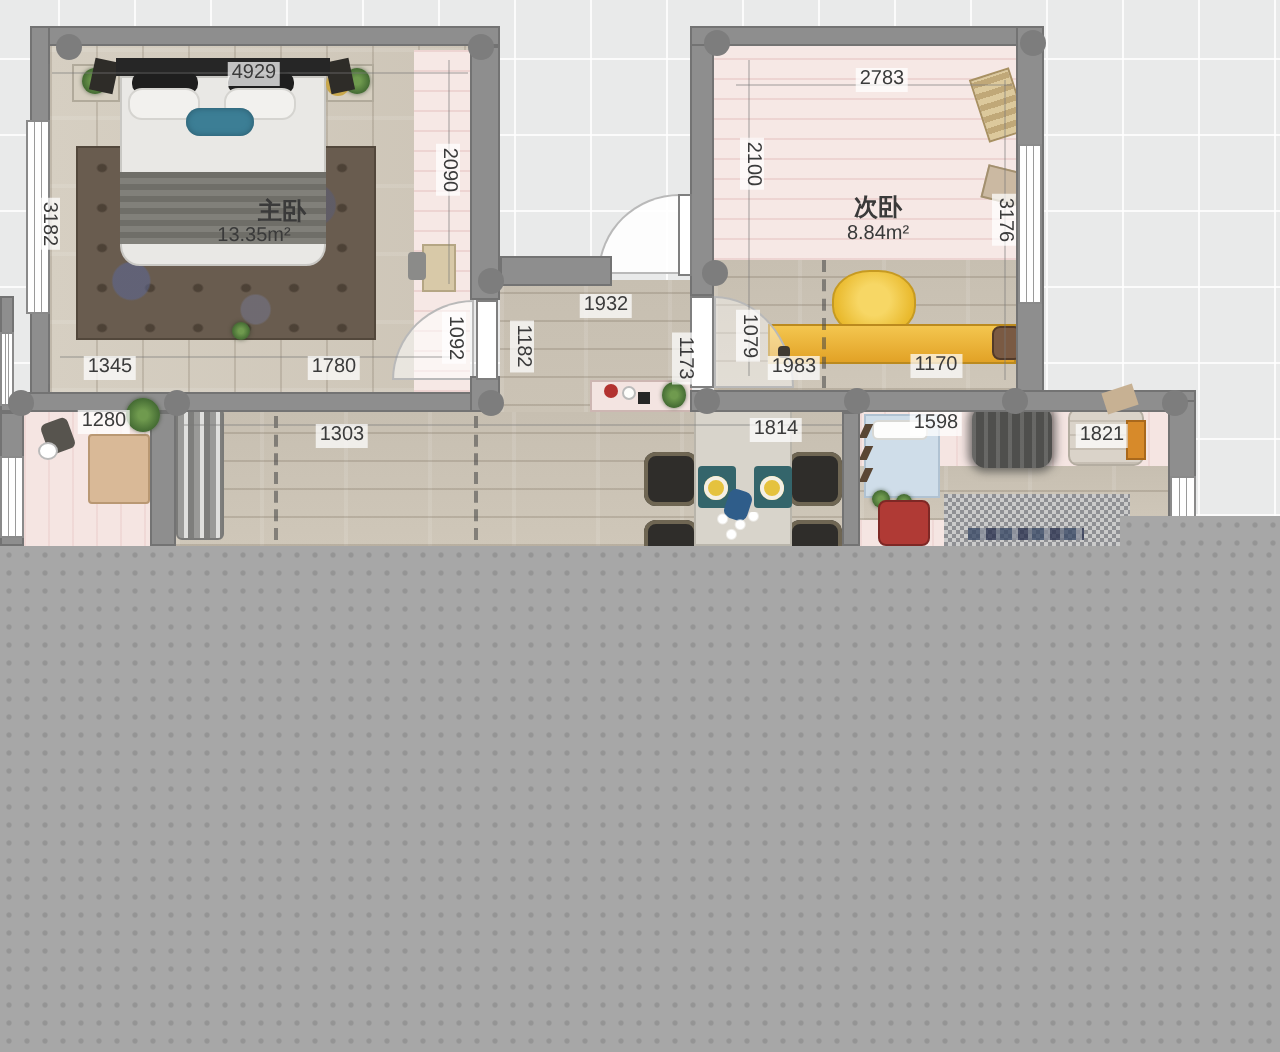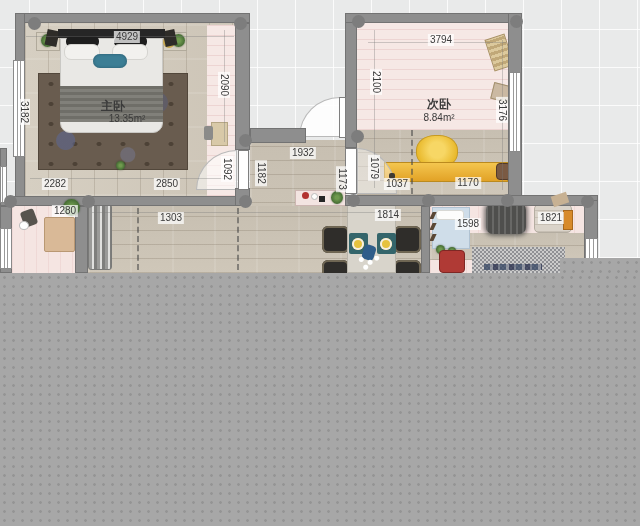--- a/index.html
+++ b/index.html
@@ -193,38 +193,38 @@
   <div class="abs gline" style="left:224px;top:30px;width:1px;height:112px"></div>
   <div class="abs gline" style="left:30px;top:178px;width:200px;height:1px"></div>
   <div class="abs gline" style="left:374px;top:30px;width:1px;height:158px"></div>
   <div class="abs gline" style="left:368px;top:42px;width:138px;height:1px"></div>
   <div class="abs gline" style="left:502px;top:40px;width:1px;height:150px"></div>
   <div class="abs gline" style="left:92px;top:212px;width:330px;height:1px"></div>
 
   <div class="abs dim" style="left:127px;top:37px">4929</div>
   <div class="abs dim v" style="left:24px;top:112px">3182</div>
   <div class="abs dim v" style="left:224px;top:85px">2090</div>
-  <div class="abs dim" style="left:55px;top:184px">2282</div>
-  <div class="abs dim" style="left:167px;top:184px">2850</div>
+  <div class="abs dim" style="left:55px;top:184px">1345</div>
+  <div class="abs dim" style="left:167px;top:184px">1780</div>
   <div class="abs dim v" style="left:227px;top:169px">1092</div>
   <div class="abs dim v" style="left:261px;top:173px">1182</div>
   <div class="abs dim" style="left:303px;top:153px">1932</div>
   <div class="abs dim v" style="left:342px;top:179px">1173</div>
   <div class="abs dim v" style="left:374px;top:168px">1079</div>
   <div class="abs dim v" style="left:376px;top:82px">2100</div>
-  <div class="abs dim" style="left:441px;top:40px">3794</div>
+  <div class="abs dim" style="left:441px;top:40px">2783</div>
   <div class="abs dim v" style="left:502px;top:110px">3176</div>
-  <div class="abs dim" style="left:397px;top:184px">1037</div>
+  <div class="abs dim" style="left:397px;top:184px">1983</div>
   <div class="abs dim" style="left:468px;top:183px">1170</div>
-  <div class="abs dim" style="left:65px;top:211px">1280</div>
+  <div class="abs dim" style="left:52px;top:211px">1280</div>
   <div class="abs dim" style="left:171px;top:218px">1303</div>
   <div class="abs dim" style="left:388px;top:215px">1814</div>
-  <div class="abs dim" style="left:468px;top:224px">1598</div>
+  <div class="abs dim" style="left:468px;top:212px">1598</div>
   <div class="abs dim" style="left:551px;top:218px">1821</div>
 
-  <div class="abs rname" style="left:113px;top:106px">主卧</div>
+  <div class="abs rname" style="left:141px;top:106px">主卧</div>
   <div class="abs rarea" style="left:127px;top:118px">13.35m²</div>
   <div class="abs rname" style="left:439px;top:104px">次卧</div>
   <div class="abs rarea" style="left:439px;top:117px">8.84m²</div>
 
   <div class="abs overlay" style="left:560px;top:258px;width:80px;height:268px"></div>
   <div class="abs overlay" style="left:0px;top:273px;width:640px;height:253px"></div>
 </div>
 
 </body></html>

